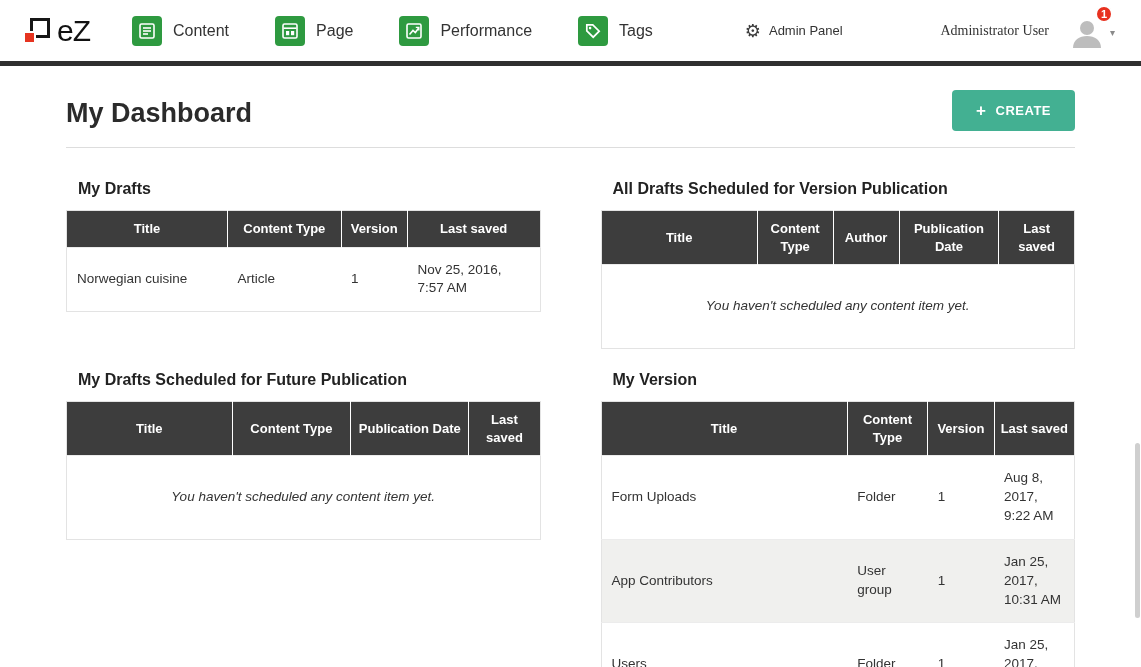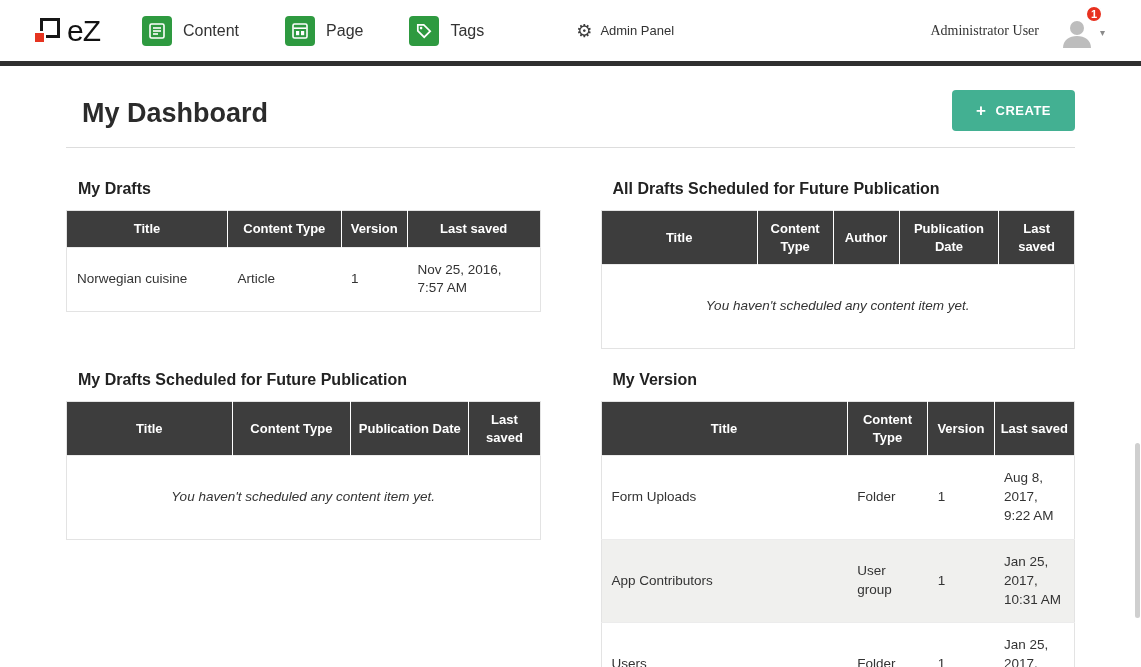--- a/index.html
+++ b/index.html
@@ -4,21 +4,21 @@
 <style>
   * { box-sizing: border-box; }
   html,body { margin:0; padding:0; }
   body {
     width:1141px; height:667px; overflow:hidden;
     background:#fff; color:#333;
     font-family:"Liberation Sans", sans-serif;
   }
 
   
-  .topbar { height:61px; display:flex; align-items:center; padding:0 32px; background:#fff; }
+  .topbar { height:61px; display:flex; align-items:center; padding:0 22px; background:#fff; }
   .logo { display:flex; align-items:center; gap:3px; margin-right:42px; cursor:pointer; }
   .logo-mark { position:relative; width:32px; height:32px; }
   .logo-outline { position:absolute; top:3px; left:8px; width:20px; height:20px; border:3px solid #161616; background:#fff; }
   .logo-red { position:absolute; left:1px; bottom:3px; width:13px; height:13px; background:#e63420; border:2px solid #fff; }
   .logo-text { font-size:30px; color:#111; letter-spacing:-1px; line-height:1; }
 
   nav { display:flex; align-items:center; gap:46px; }
   .nav-item { display:flex; align-items:center; gap:11px; font-size:16px; color:#333; cursor:pointer; }
   .nav-icon { width:30px; height:30px; border-radius:4px; background:#2e9a40; display:flex; align-items:center; justify-content:center; flex:0 0 auto; }
 
@@ -32,21 +32,21 @@
   .badge { position:absolute; top:-9px; right:6px; min-width:18px; height:18px; border-radius:50%;
            background:#e8311f; color:#fff; font-size:11px; font-weight:700;
            display:flex; align-items:center; justify-content:center; border:2px solid #fff; }
   .caret { color:#8a8a8a; font-size:10px; }
 
   .dark-strip { height:5px; background:#2f2f2f; }
 
   
   main { padding:24px 66px 0; }
   .page-head { display:flex; justify-content:space-between; align-items:center; }
-  h1 { font-size:27px; font-weight:600; color:#2b2b2b; margin:6px 16px 0; }
+  h1 { font-size:27px; font-weight:600; color:#2b2b2b; margin:6px 0 0; }
   .create-btn { display:flex; align-items:center; gap:9px; background:#43b092; color:#fff;
                 border:none; border-radius:4px; padding:12px 24px;
                 font-size:13px; font-weight:700; letter-spacing:.5px; cursor:pointer;
                 font-family:inherit; }
   .plus-glyph { font-size:17px; font-weight:700; line-height:1; }
 
   hr { border:none; border-top:1px solid #ddd; margin:16px 0 0; }
 
   .dashboard-grid { display:grid; grid-template-columns:1fr 1fr; column-gap:60px; row-gap:8px; margin-top:18px; }
   section h2 { font-size:16px; font-weight:700; color:#222; margin:14px 12px 12px; }
@@ -108,20 +108,30 @@
             <line x1="2.5" y1="6.2" x2="15.5" y2="6.2" stroke="#fff" stroke-width="1.6"></line>
             <rect x="5" y="9" width="3.2" height="4.2" fill="#fff"></rect>
             <rect x="10" y="9" width="3.2" height="4.2" fill="#fff"></rect>
           </svg>
       </span>
       <span>Page</span>
     </div>
     <div class="nav-item">
       <span class="nav-icon">
         <svg width="18" height="18" viewBox="0 0 18 18">
+            <rect x="2" y="2" width="14" height="14" rx="1.5" fill="none" stroke="#fff" stroke-width="1.6"></rect>
+            <polyline points="4.5,12.5 8,8.5 10.3,10.5 13.5,6.2" fill="none" stroke="#fff" stroke-width="1.6"></polyline>
+            <polyline points="10.8,5.4 13.8,5.4 13.8,8.4" fill="none" stroke="#fff" stroke-width="1.4"></polyline>
+          </svg>
+      </span>
+      <span>Performance</span>
+    </div>
+    <div class="nav-item">
+      <span class="nav-icon">
+        <svg width="18" height="18" viewBox="0 0 18 18">
             <path d="M2.8 2.8h6l6.4 6.4-6 6-6.4-6.4z" fill="none" stroke="#fff" stroke-width="1.7"></path>
             <circle cx="6.1" cy="6.1" r="1.3" fill="#fff"></circle>
           </svg>
       </span>
       <span>Tags</span>
     </div>
   </nav>
 
   <div class="admin-panel">
     <span class="gear-glyph">⚙</span>
@@ -171,21 +181,21 @@
               <td>Norwegian cuisine</td>
               <td>Article</td>
               <td>1</td>
               <td>Nov 25, 2016, 7:57 AM</td>
             </tr>
           </tbody>
         </table>
     </section>
 
     <section>
-      <h2>All Drafts Scheduled for Future Publication</h2>
+      <h2>All Drafts Scheduled for Version Publication</h2>
       <table class="t-all-drafts">
           <thead>
             <tr>
               <th>Title</th>
               <th>Content Type</th>
               <th>Author</th>
               <th>Publication Date</th>
               <th>Last saved</th>
             </tr>
           </thead>

